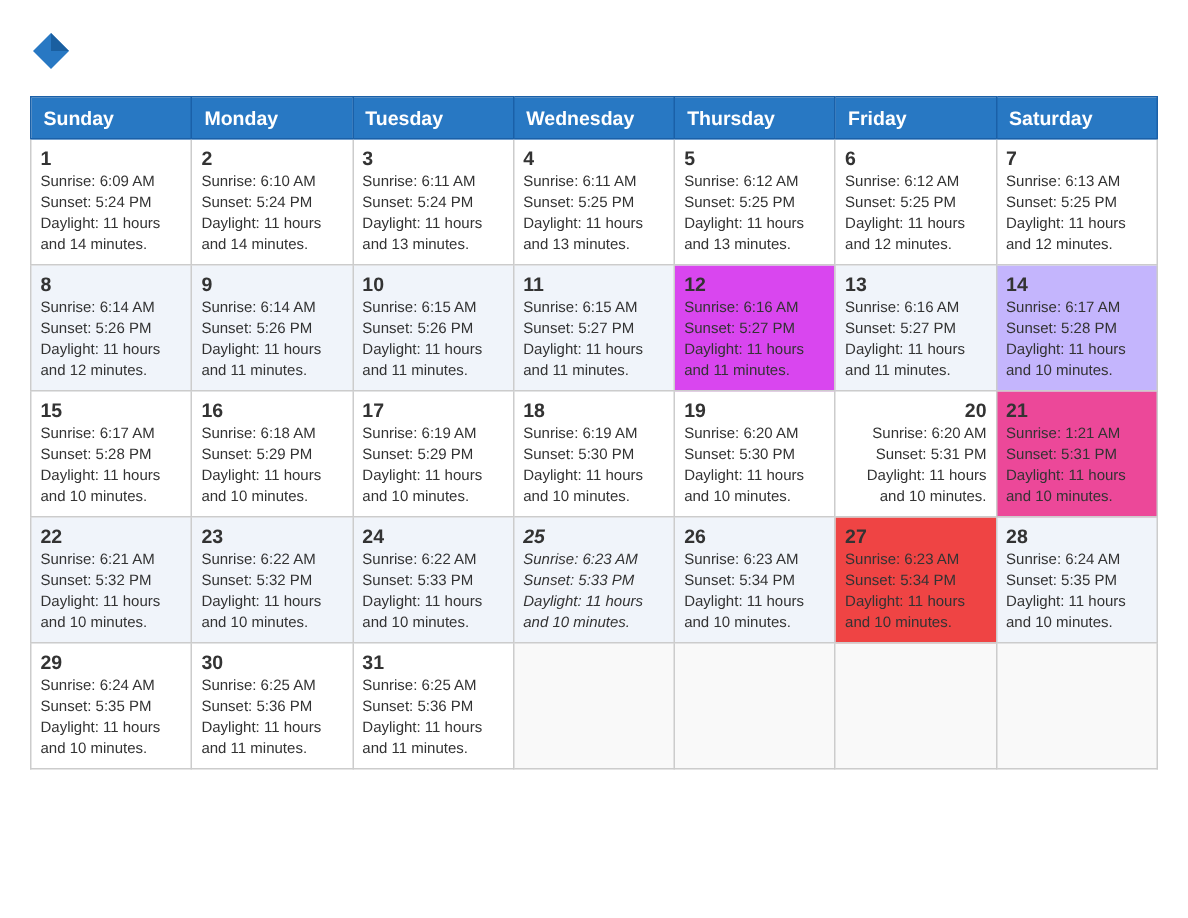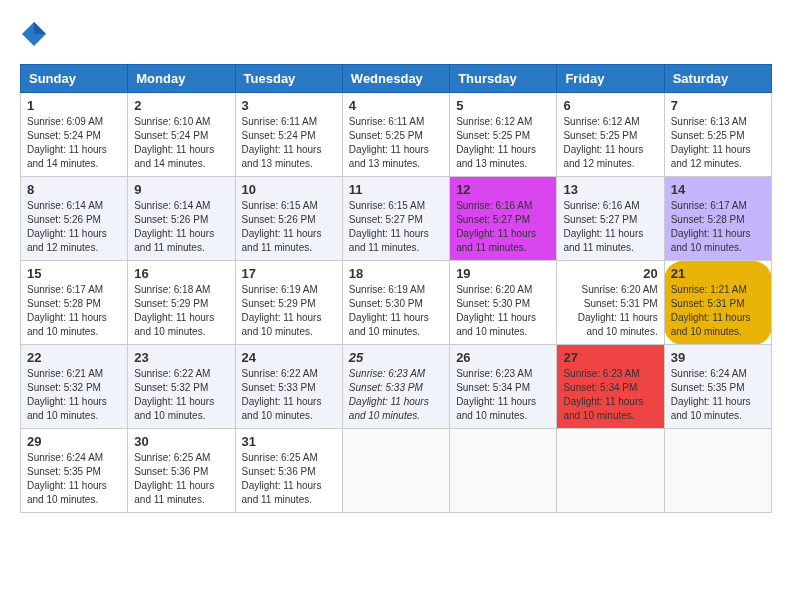--- a/index.html
+++ b/index.html
@@ -232,21 +232,21 @@
           <div class="day-info">Sunrise: 6:20 AM
 Sunset: 5:30 PM
 Daylight: 11 hours and 10 minutes.</div>
         </td>
         <td style="background: rgb(255, 255, 255); text-align: right;">
           <span class="day-number">20</span>
           <div class="day-info">Sunrise: 6:20 AM
 Sunset: 5:31 PM
 Daylight: 11 hours and 10 minutes.</div>
         </td>
-        <td style="background: #eab308; border-radius: 19px;">
+        <td style="background: #ec4899;">
           <span class="day-number">21</span>
           <div class="day-info">Sunrise: 1:21 AM
 Sunset: 5:31 PM
 Daylight: 11 hours and 10 minutes.</div>
         </td>
       </tr>
       <tr>
         <td style="background: rgb(240, 244, 250);">
           <span class="day-number">22</span>
           <div class="day-info">Sunrise: 6:21 AM
@@ -277,21 +277,21 @@
 Sunset: 5:34 PM
 Daylight: 11 hours and 10 minutes.</div>
         </td>
         <td style="background: #ef4444;">
           <span class="day-number">27</span>
           <div class="day-info">Sunrise: 6:23 AM
 Sunset: 5:34 PM
 Daylight: 11 hours and 10 minutes.</div>
         </td>
         <td style="background: rgb(240, 244, 250);">
-          <span class="day-number">39</span>
+          <span class="day-number">28</span>
           <div class="day-info">Sunrise: 6:24 AM
 Sunset: 5:35 PM
 Daylight: 11 hours and 10 minutes.</div>
         </td>
       </tr>
       <tr>
         <td style="background: rgb(255, 255, 255);">
           <span class="day-number">29</span>
           <div class="day-info">Sunrise: 6:24 AM
 Sunset: 5:35 PM

